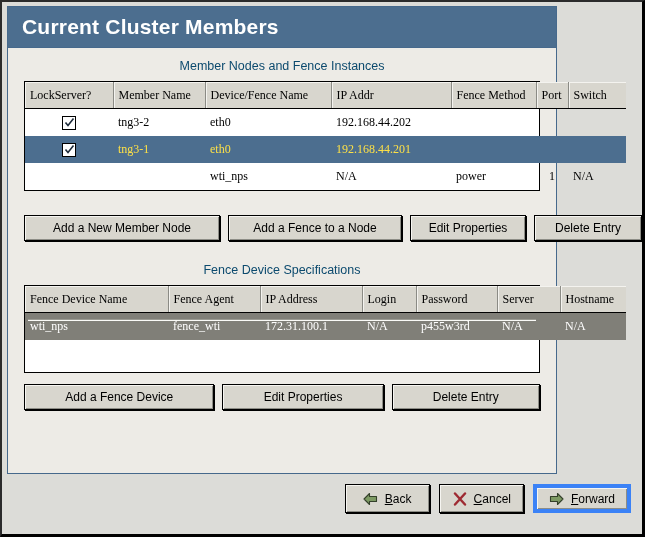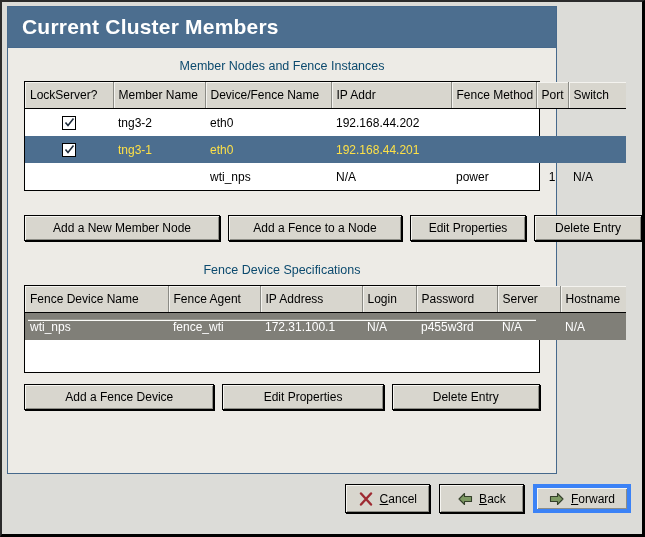--- a/index.html
+++ b/index.html
@@ -39,20 +39,21 @@
     text-align:center;font-size:12.5px;color:#0c4a6e;
     padding-top:11px;padding-bottom:8px;
   }
 
   
   .listbox{
     margin:0 16px;
     background:#fff;
     border:1px solid #000;
     box-shadow: inset -1px -1px 0 #fff;
+    font-family: Liberation Serif, serif;
   }
   table.grid{border-collapse:collapse;width:100%;table-layout:fixed;font-size:12px;}
   table.grid th{
     background:#d8d6ce;
     font-weight:normal;
     text-align:left;
     padding:3px 5px;
     height:20px;
     border-right:1px solid #8b8b85;
     border-bottom:1px solid #000;
@@ -254,34 +255,34 @@
         <div class="btn">Delete Entry</div>
       </div>
 
     </div>
   </div>
 
   <div class="footer">
     <div class="footer-inner">
       <div class="fbtn">
         <span class="ico">
+          <svg width="15" height="14" viewBox="0 0 15 14">
+            <path d="M6.5 1.5 L1 7 L6.5 12.5 L6.5 9.5 L13.5 9.5 L13.5 4.5 L6.5 4.5 Z" fill="#7d9a63" stroke="#34402a" stroke-width="1.1" stroke-linejoin="round"></path>
+          </svg>
+        </span>
+        <span class="lbl"><u>B</u><span>ack</span></span>
+      </div>
+
+      <div class="fbtn">
+        <span class="ico">
           <svg width="14" height="14" viewBox="0 0 14 14">
             <path d="M2 1.5 L12 12.5 M12 1.5 L2 12.5" stroke="#9e2a32" stroke-width="2.4" stroke-linecap="round"></path>
           </svg>
         </span>
         <span class="lbl"><u>C</u><span>ancel</span></span>
-      </div>
-
-      <div class="fbtn">
-        <span class="ico">
-          <svg width="15" height="14" viewBox="0 0 15 14">
-            <path d="M6.5 1.5 L1 7 L6.5 12.5 L6.5 9.5 L13.5 9.5 L13.5 4.5 L6.5 4.5 Z" fill="#7d9a63" stroke="#34402a" stroke-width="1.1" stroke-linejoin="round"></path>
-          </svg>
-        </span>
-        <span class="lbl"><u>B</u><span>ack</span></span>
       </div>
 
       <div class="fbtn default">
         <span class="ico">
           <svg width="15" height="14" viewBox="0 0 15 14">
             <path d="M8.5 1.5 L14 7 L8.5 12.5 L8.5 9.5 L1.5 9.5 L1.5 4.5 L8.5 4.5 Z" fill="#7d9a63" stroke="#34402a" stroke-width="1.1" stroke-linejoin="round"></path>
           </svg>
         </span>
         <span class="lbl"><u>F</u><span>orward</span></span>
       </div>

